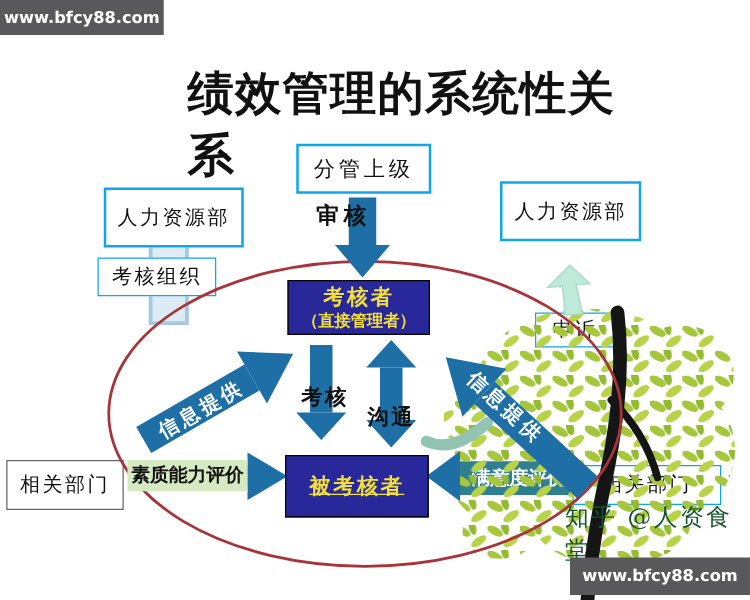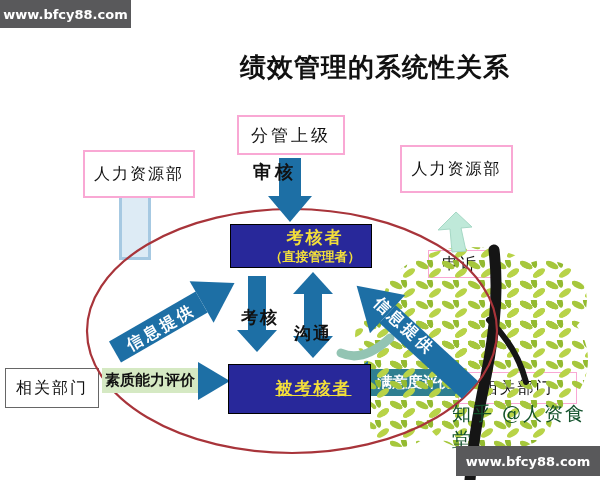--- a/index.html
+++ b/index.html
@@ -4,35 +4,35 @@
 <style>
   html,body{margin:0;padding:0;background:#fff;}
   #stage{position:relative;width:600px;height:480px;background:#fff;overflow:hidden;
          font-family:"Liberation Sans","DejaVu Sans",sans-serif;}
   .abs{position:absolute;}
   .banner{background:#59595b;color:#fff;font-weight:bold;font-size:13px;
           display:flex;align-items:center;justify-content:center;z-index:5;
           font-family:"DejaVu Sans",sans-serif;}
   #banner-top{left:0;top:6;width:131px;height:28px;}
   #banner-bottom{left:456px;top:446px;width:144px;height:30px;}
-  #title{left:150px;top:50px;width:360px;text-align:right;font-weight:bold;font-size:26px;
+  #title{left:150px;top:50px;width:360px;text-align:left;font-weight:bold;font-size:37px;
          color:#111;z-index:3;font-family:"DejaVu Serif","Liberation Serif",serif;letter-spacing:1px;}
-  .box{position:absolute;background:#fff;border:2px solid #f9a8d4;color:#111;
+  .box{position:absolute;background:#fff;border:2px solid #0ea5e9;color:#111;
        display:flex;align-items:center;justify-content:center;font-size:16px;z-index:1;
        font-family:"DejaVu Serif","Liberation Serif",serif;}
   #box-fenguan{left:237px;top:115px;width:104px;height:36px;font-size:17px;letter-spacing:3px;}
   #box-hr-left{left:83px;top:150px;width:108px;height:44px;letter-spacing:2px;}
   #box-hr-right{left:400px;top:145px;width:109px;height:44px;letter-spacing:2px;}
   #box-khzz{left:78px;top:206px;width:93px;height:29px;border-width:1.5px;letter-spacing:2px;z-index:1;}
   #box-shensu{left:428px;top:250px;width:62px;height:26px;border-width:1.5px;letter-spacing:2px;}
   #box-related-left{left:5px;top:368px;width:92px;height:38px;border:1.5px solid #666;letter-spacing:2px;}
   #box-related-right{left:458px;top:372px;width:117px;height:30px;border-width:1.5px;letter-spacing:2px;z-index:0;}
   #blue-rect{left:119px;top:192px;width:26px;height:62px;background:#ddebf5;border:3px solid #a6c9e2;z-index:0;}
   .navybox{position:absolute;background:#28289a;border:1px solid #000;color:#f3df3a;z-index:3;
-           display:flex;flex-direction:column;align-items:center;justify-content:center;line-height:1.25;padding-left:28px;}
+           display:flex;flex-direction:column;align-items:center;justify-content:center;line-height:1.25;}
   #box-assessor{left:230px;top:224px;width:112px;height:42px;}
   #box-assessee{left:228px;top:364px;width:113px;height:48px;text-decoration:underline;}
   .navyline1{font-weight:bold;font-size:17px;letter-spacing:2px;}
   .navyline2{font-weight:bold;font-size:13px;}
   #lab-suzhi{left:102px;top:368px;width:96px;height:25px;background:#d5e9c3;color:#111;
              font-weight:bold;font-size:15px;display:flex;align-items:center;justify-content:center;z-index:3;}
   #lab-manyidu{left:368px;top:369px;width:94px;height:27px;background:#2f7f91;color:#fff;
              font-weight:bold;font-size:15px;display:flex;align-items:center;justify-content:center;z-index:1;}
   .lbl{position:absolute;color:#111;font-weight:bold;z-index:3;
        font-family:"DejaVu Serif","Liberation Serif",serif;}
@@ -48,20 +48,21 @@
 </head>
 <body>
 
 <div id="stage">
 
   <div id="blue-rect" class="abs"></div>
 
   <div id="box-fenguan" class="box">分管上级</div>
   <div id="box-hr-left" class="box">人力资源部</div>
   <div id="box-hr-right" class="box">人力资源部</div>
+  <div id="box-khzz" class="box">考核组织</div>
   <div id="box-shensu" class="box">申诉</div>
   <div id="box-related-left" class="box">相关部门</div>
   <div id="box-related-right" class="box">相关部门</div>
   <div id="lab-manyidu" class="abs">满意度评价</div>
 
   <svg id="diagram-svg" width="600" height="480" viewBox="0 0 600 480">
     <defs>
       <pattern id="leaves" width="26" height="20" patternUnits="userSpaceOnUse">
         <ellipse cx="6" cy="5" rx="7" ry="3.2" fill="#a6c73c" transform="rotate(28 6 5)"></ellipse>
         <ellipse cx="19" cy="13" rx="7" ry="3.2" fill="#b8d348" transform="rotate(-35 19 13)"></ellipse>

